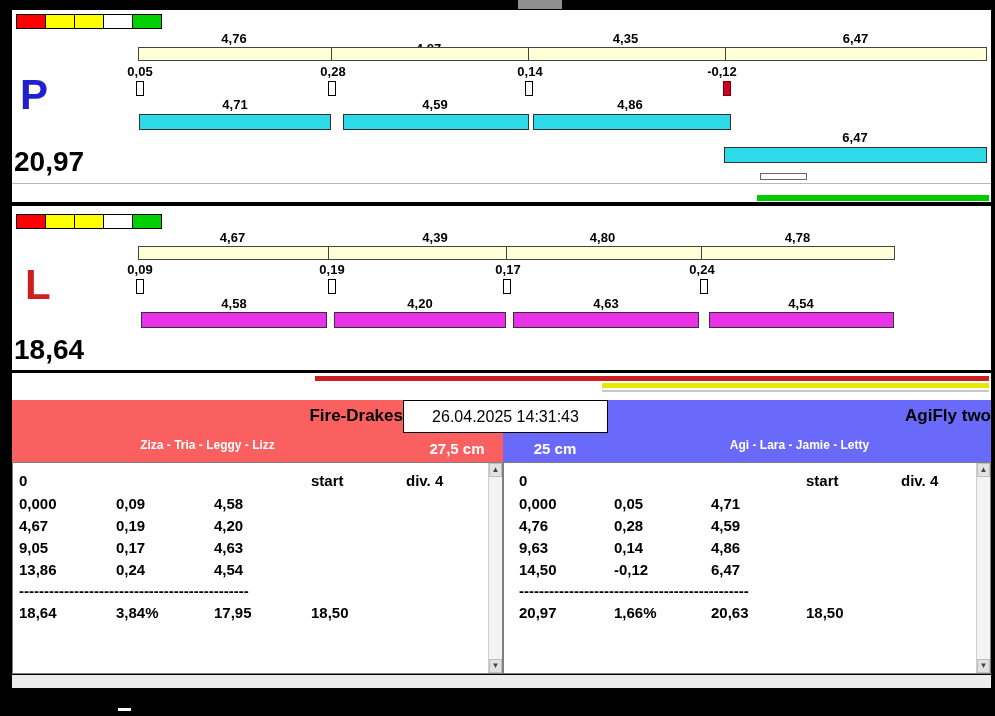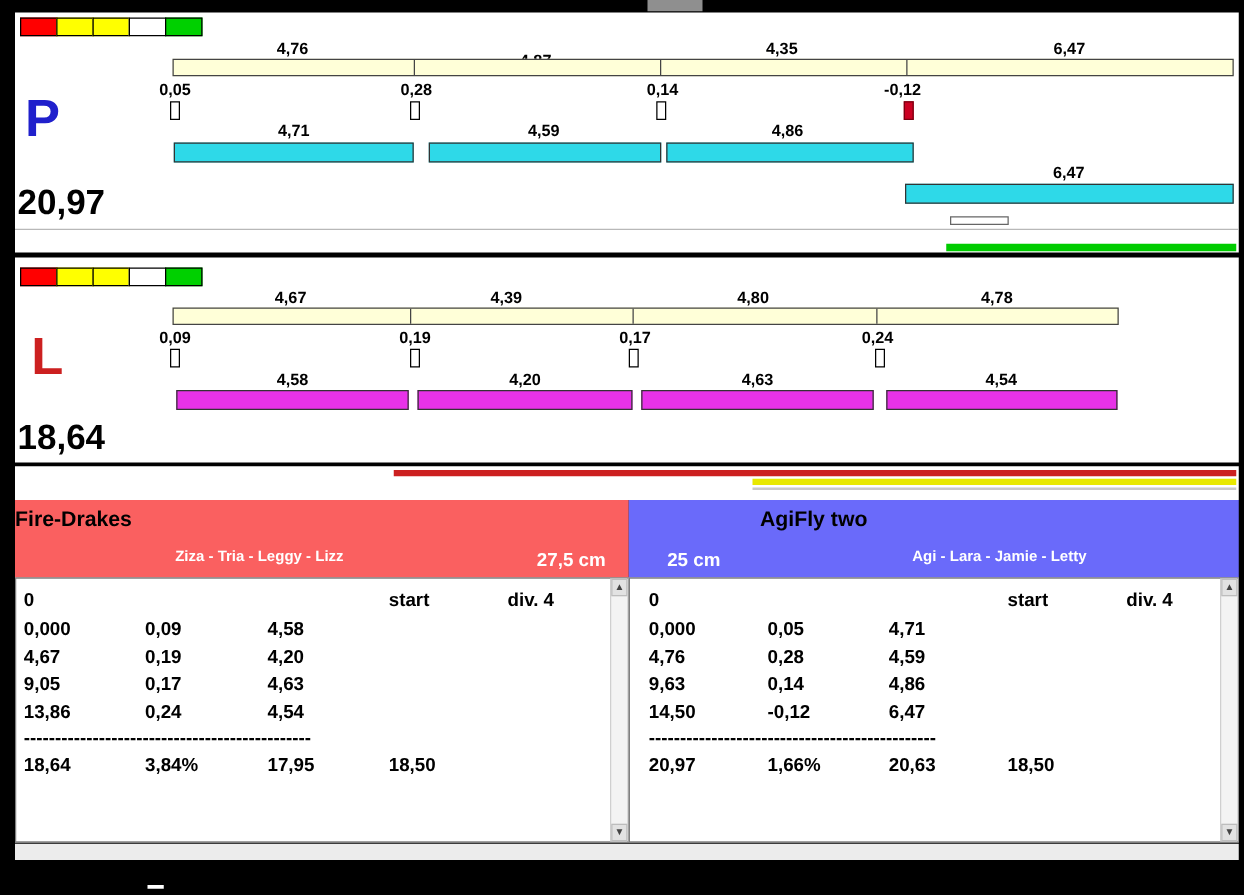--- a/index.html
+++ b/index.html
@@ -11,21 +11,21 @@
   .statusrow{position:absolute;display:flex}
   .statusbox{width:30px;height:15px;border:1px solid #000;margin-left:-1px}
   .statusbox:first-child{margin-left:0}
   .trackbar{position:absolute;height:14px;background:#FFFFD8;border:1px solid #444}
   .tick{position:absolute;top:0;width:1px;height:100%;background:#444}
   .marker{position:absolute;width:8px;height:15px;background:#fff;border:1px solid #000}
   .runbar{position:absolute;height:16px;border:1px solid #333}
   .lane-letter{position:absolute;font-size:42px;font-weight:bold;line-height:1}
   .lane-total{position:absolute;font-size:28px;font-weight:bold;color:#000;line-height:1}
   .hdr{position:absolute;top:400px;height:62px}
-  .hdr-title{position:absolute;top:6px;font-size:17px;font-weight:bold;color:#000;text-align:left}
+  .hdr-title{position:absolute;top:6px;font-size:17px;font-weight:bold;color:#000;text-align:right}
   .hdr-sub{position:absolute;top:38px;font-size:12px;font-weight:bold;color:#fff;text-align:center}
   .hdr-height{position:absolute;font-size:15px;font-weight:bold;color:#fff;text-align:center}
   .datebox{position:absolute;left:403px;top:400px;width:205px;height:33px;background:#fff;border:1px solid #000;text-align:center;line-height:31px;font-size:16px;color:#000;z-index:5}
   .rtable{position:absolute;top:462px;height:212px;background:#fff;border:1px solid #808080}
   .cell{position:absolute;font-size:15px;font-weight:bold;color:#000;white-space:nowrap}
   .sep{position:absolute;font-size:15px;font-weight:bold;color:#000;white-space:nowrap;overflow:hidden}
   .vscroll{position:absolute;top:0;right:0;width:14px;height:100%;background:#F3F3F3;border-left:1px solid #CFCFCF}
   .sbtn{position:absolute;left:0;width:13px;height:14px;background:#E2E2E2;border:1px solid #BDBDBD;font-size:8px;line-height:12px;text-align:center;color:#444}
   .sbtn-t{top:0}
   .sbtn-b{bottom:0}
@@ -93,21 +93,21 @@
   <div class="panel" style="top:206px;height:164px">
     <div class="statusrow" style="left:4px;top:8px">
       <div class="statusbox" style="background:#FF0000"></div>
       <div class="statusbox" style="background:#FFFF00"></div>
       <div class="statusbox" style="background:#FFFF00"></div>
       <div class="statusbox" style="background:#FFFFFF"></div>
       <div class="statusbox" style="background:#00D000"></div>
     </div>
 
     <div class="lbl" style="left:126px;top:24px;width:189px">4,67</div>
-    <div class="lbl" style="left:304px;top:24px;width:178px">4,39</div>
+    <div class="lbl" style="left:334px;top:24px;width:178px">4,39</div>
     <div class="lbl" style="left:493px;top:24px;width:195px">4,80</div>
     <div class="lbl" style="left:688px;top:24px;width:195px">4,78</div>
 
     <div class="trackbar" style="left:126px;top:40px;width:757px">
       <div class="tick" style="left:189px"></div>
       <div class="tick" style="left:367px"></div>
       <div class="tick" style="left:562px"></div>
     </div>
 
     <div class="lbl" style="left:100px;top:56px;width:56px">0,09</div>
@@ -145,20 +145,21 @@
     <div class="hdr-sub" style="left:0;width:391px">Ziza - Tria - Leggy - Lizz</div>
     <div class="hdr-height" style="left:400px;top:40px;width:90px">27,5 cm</div>
   </div>
 
   <div class="hdr" style="left:503px;width:488px;background:#6A6AFA">
     <div class="hdr-title" style="left:105px;width:383px">AgiFly two</div>
     <div class="hdr-sub" style="left:105px;width:383px">Agi - Lara - Jamie - Letty</div>
     <div class="hdr-height" style="left:12px;top:40px;width:80px">25 cm</div>
   </div>
 
+  <div class="datebox">26.04.2025 14:31:43</div>
 
   <div class="rtable" style="left:12px;width:491px">
     <div class="cell" style="left:6px;top:9px">0</div>
     <div class="cell" style="left:298px;top:9px">start</div>
     <div class="cell" style="left:393px;top:9px">div. 4</div>
 
     <div class="cell" style="left:6px;top:32px">0,000</div>
     <div class="cell" style="left:103px;top:32px">0,09</div>
     <div class="cell" style="left:201px;top:32px">4,58</div>
 

